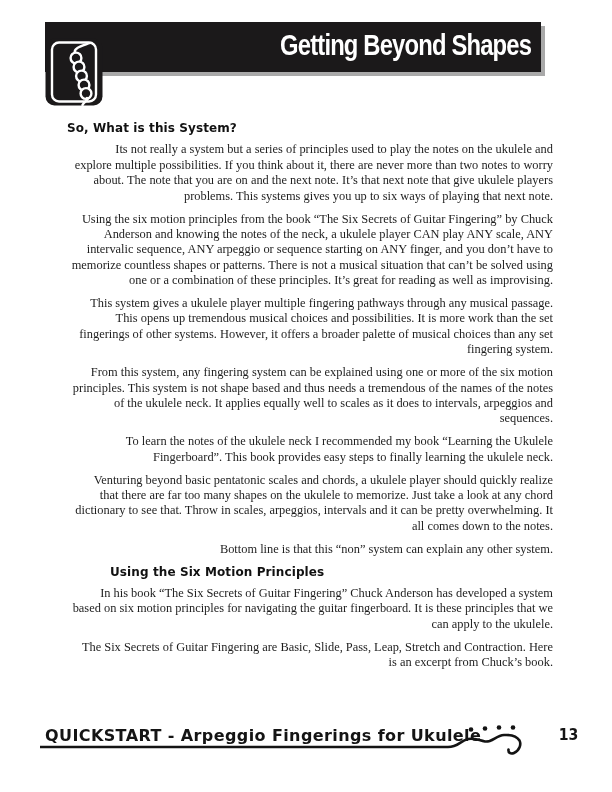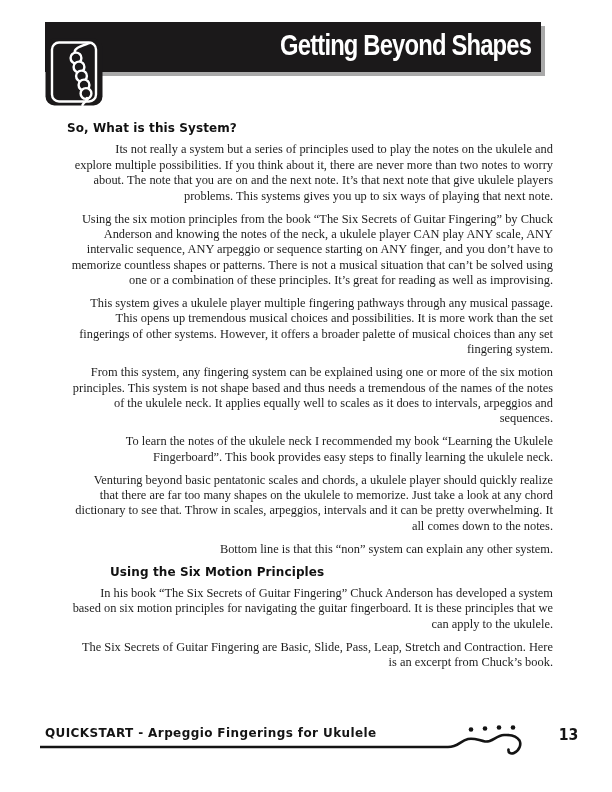--- a/index.html
+++ b/index.html
@@ -52,21 +52,21 @@
   .para{
     margin:0 0 7.5px 0;
     text-indent:11px;
     text-align:right;
   }
   
   #footer-title{
     position:absolute;left:45px;top:726px;
     font-family:"DejaVu Sans","Liberation Sans",sans-serif;
     font-weight:bold;
-    font-size:12px;
+    font-size:16px;
     letter-spacing:0.4px;
     color:#141414;
     white-space:nowrap;
   }
   #footer-rule{
     position:absolute;left:40px;top:722px;
     width:502px;height:40px;
   }
   #footer-page-number{
     position:absolute;right:34px;top:725px;

